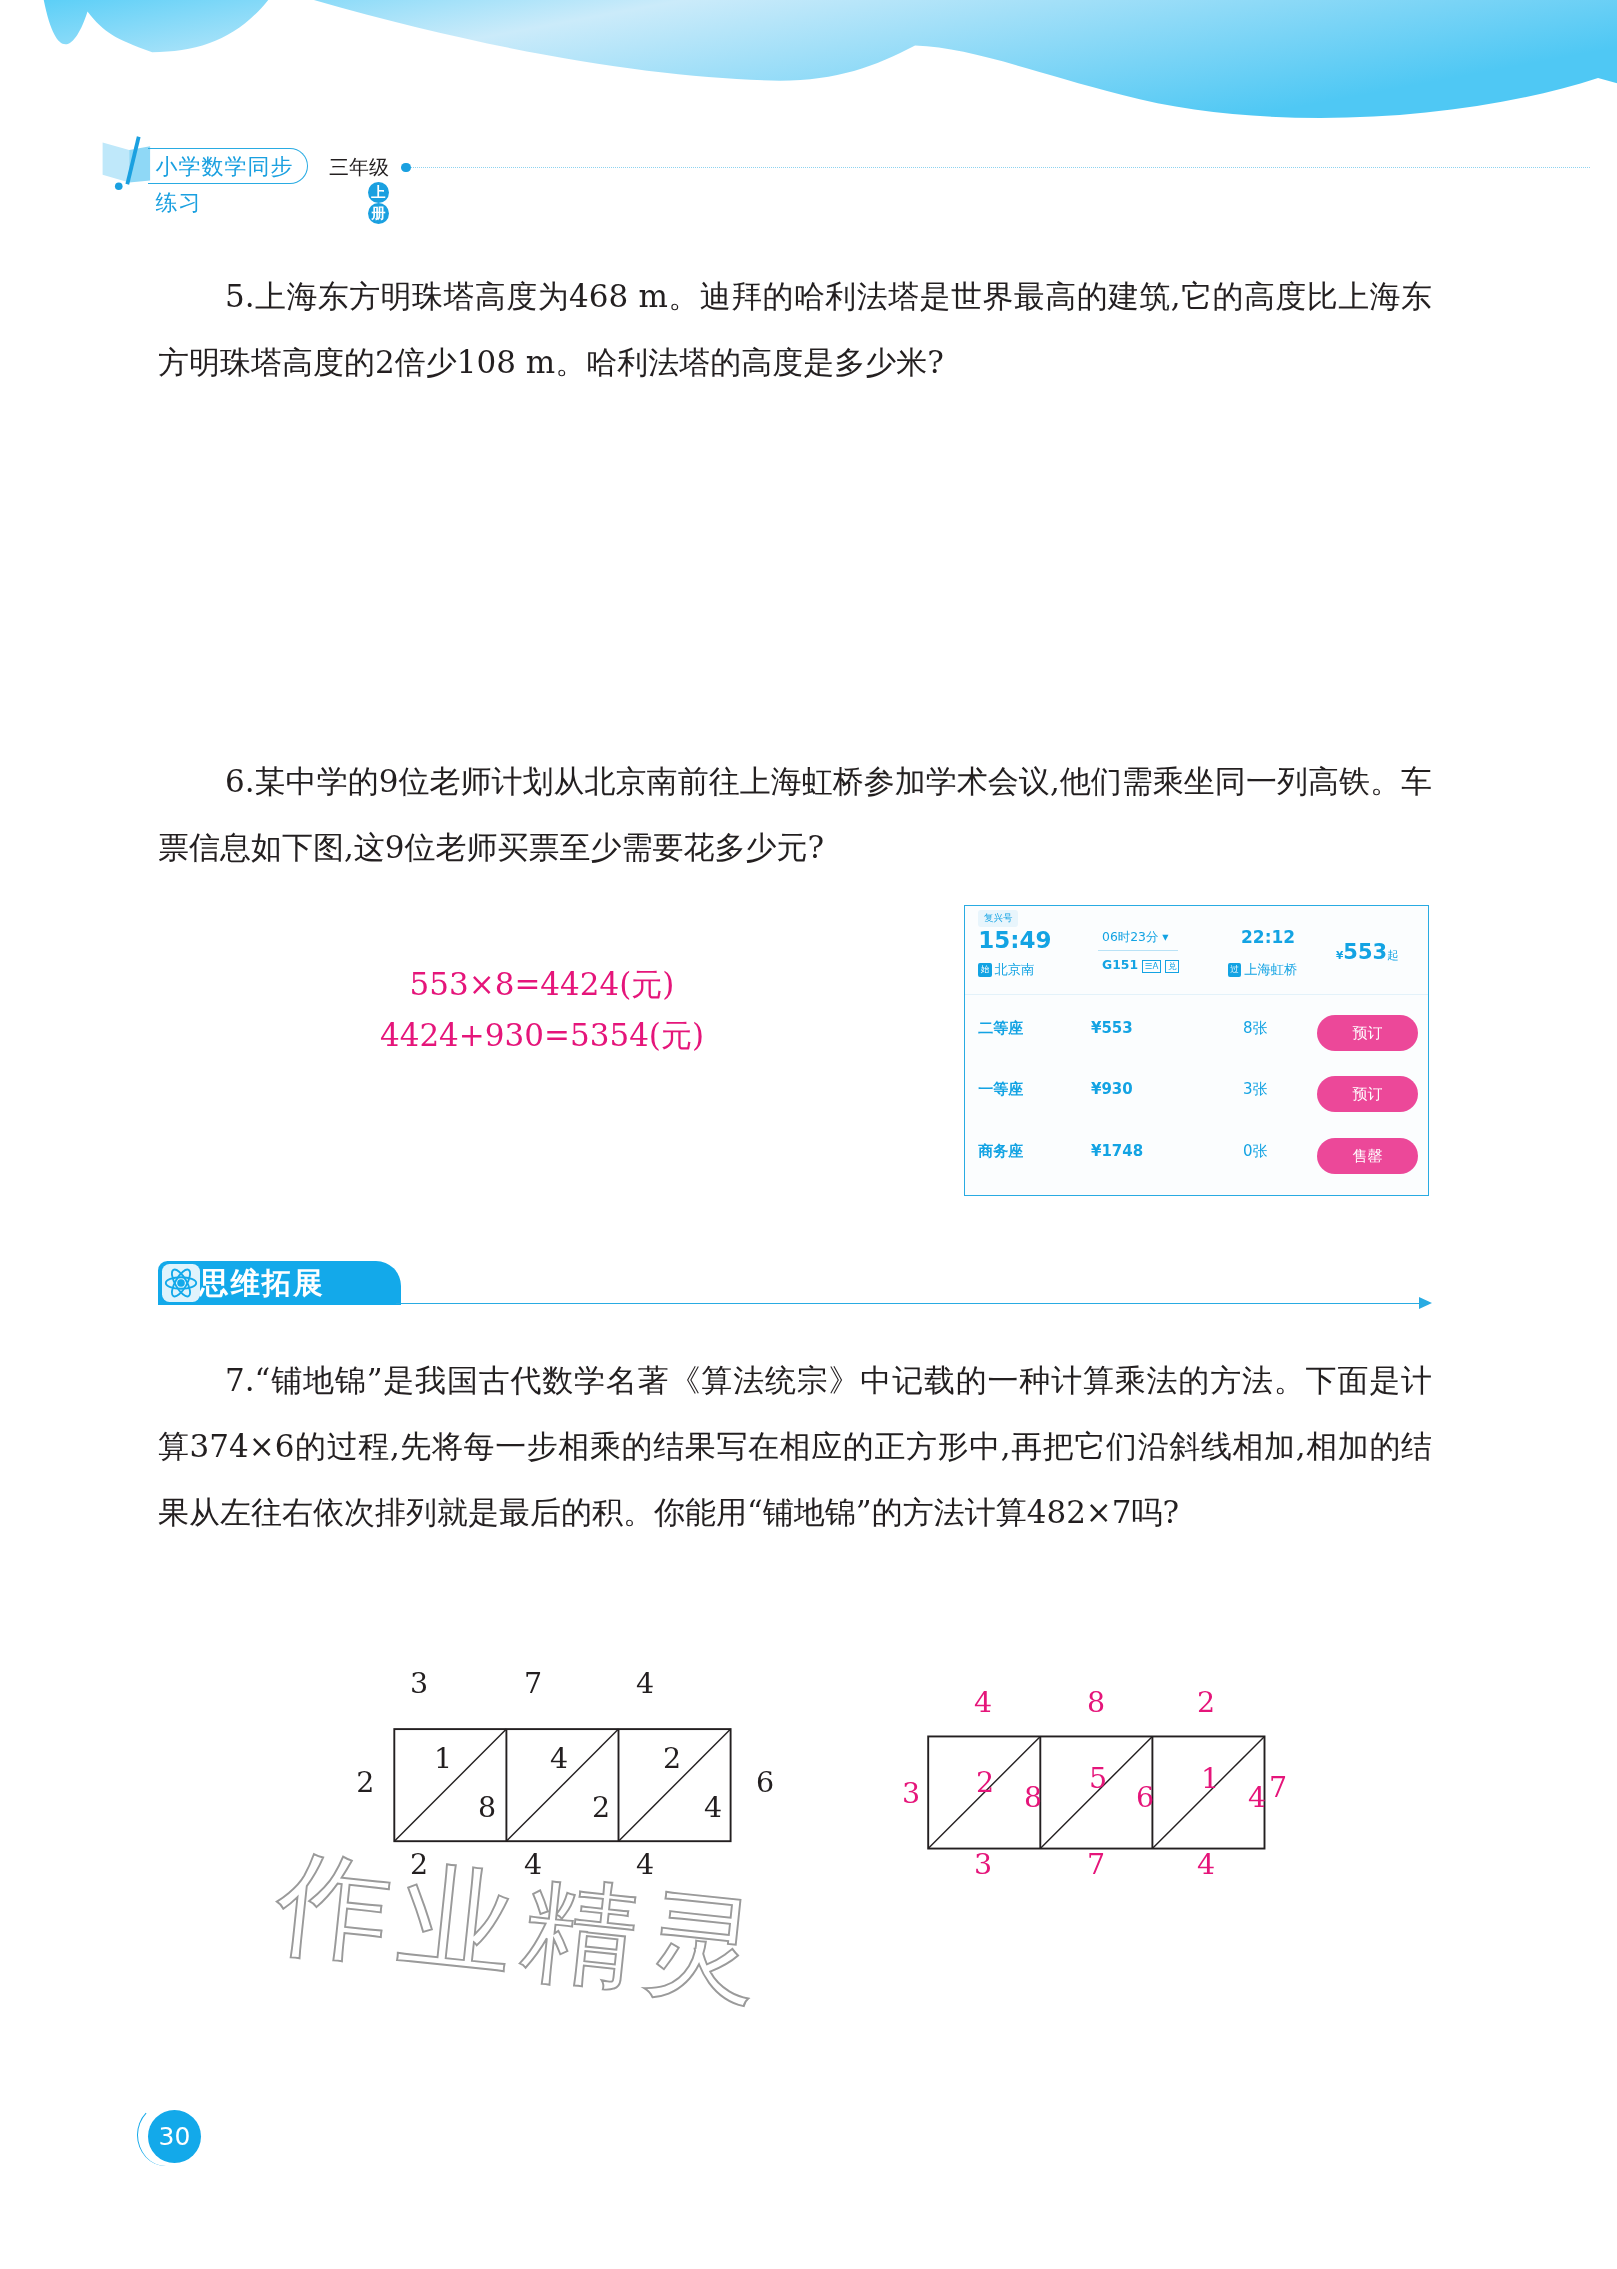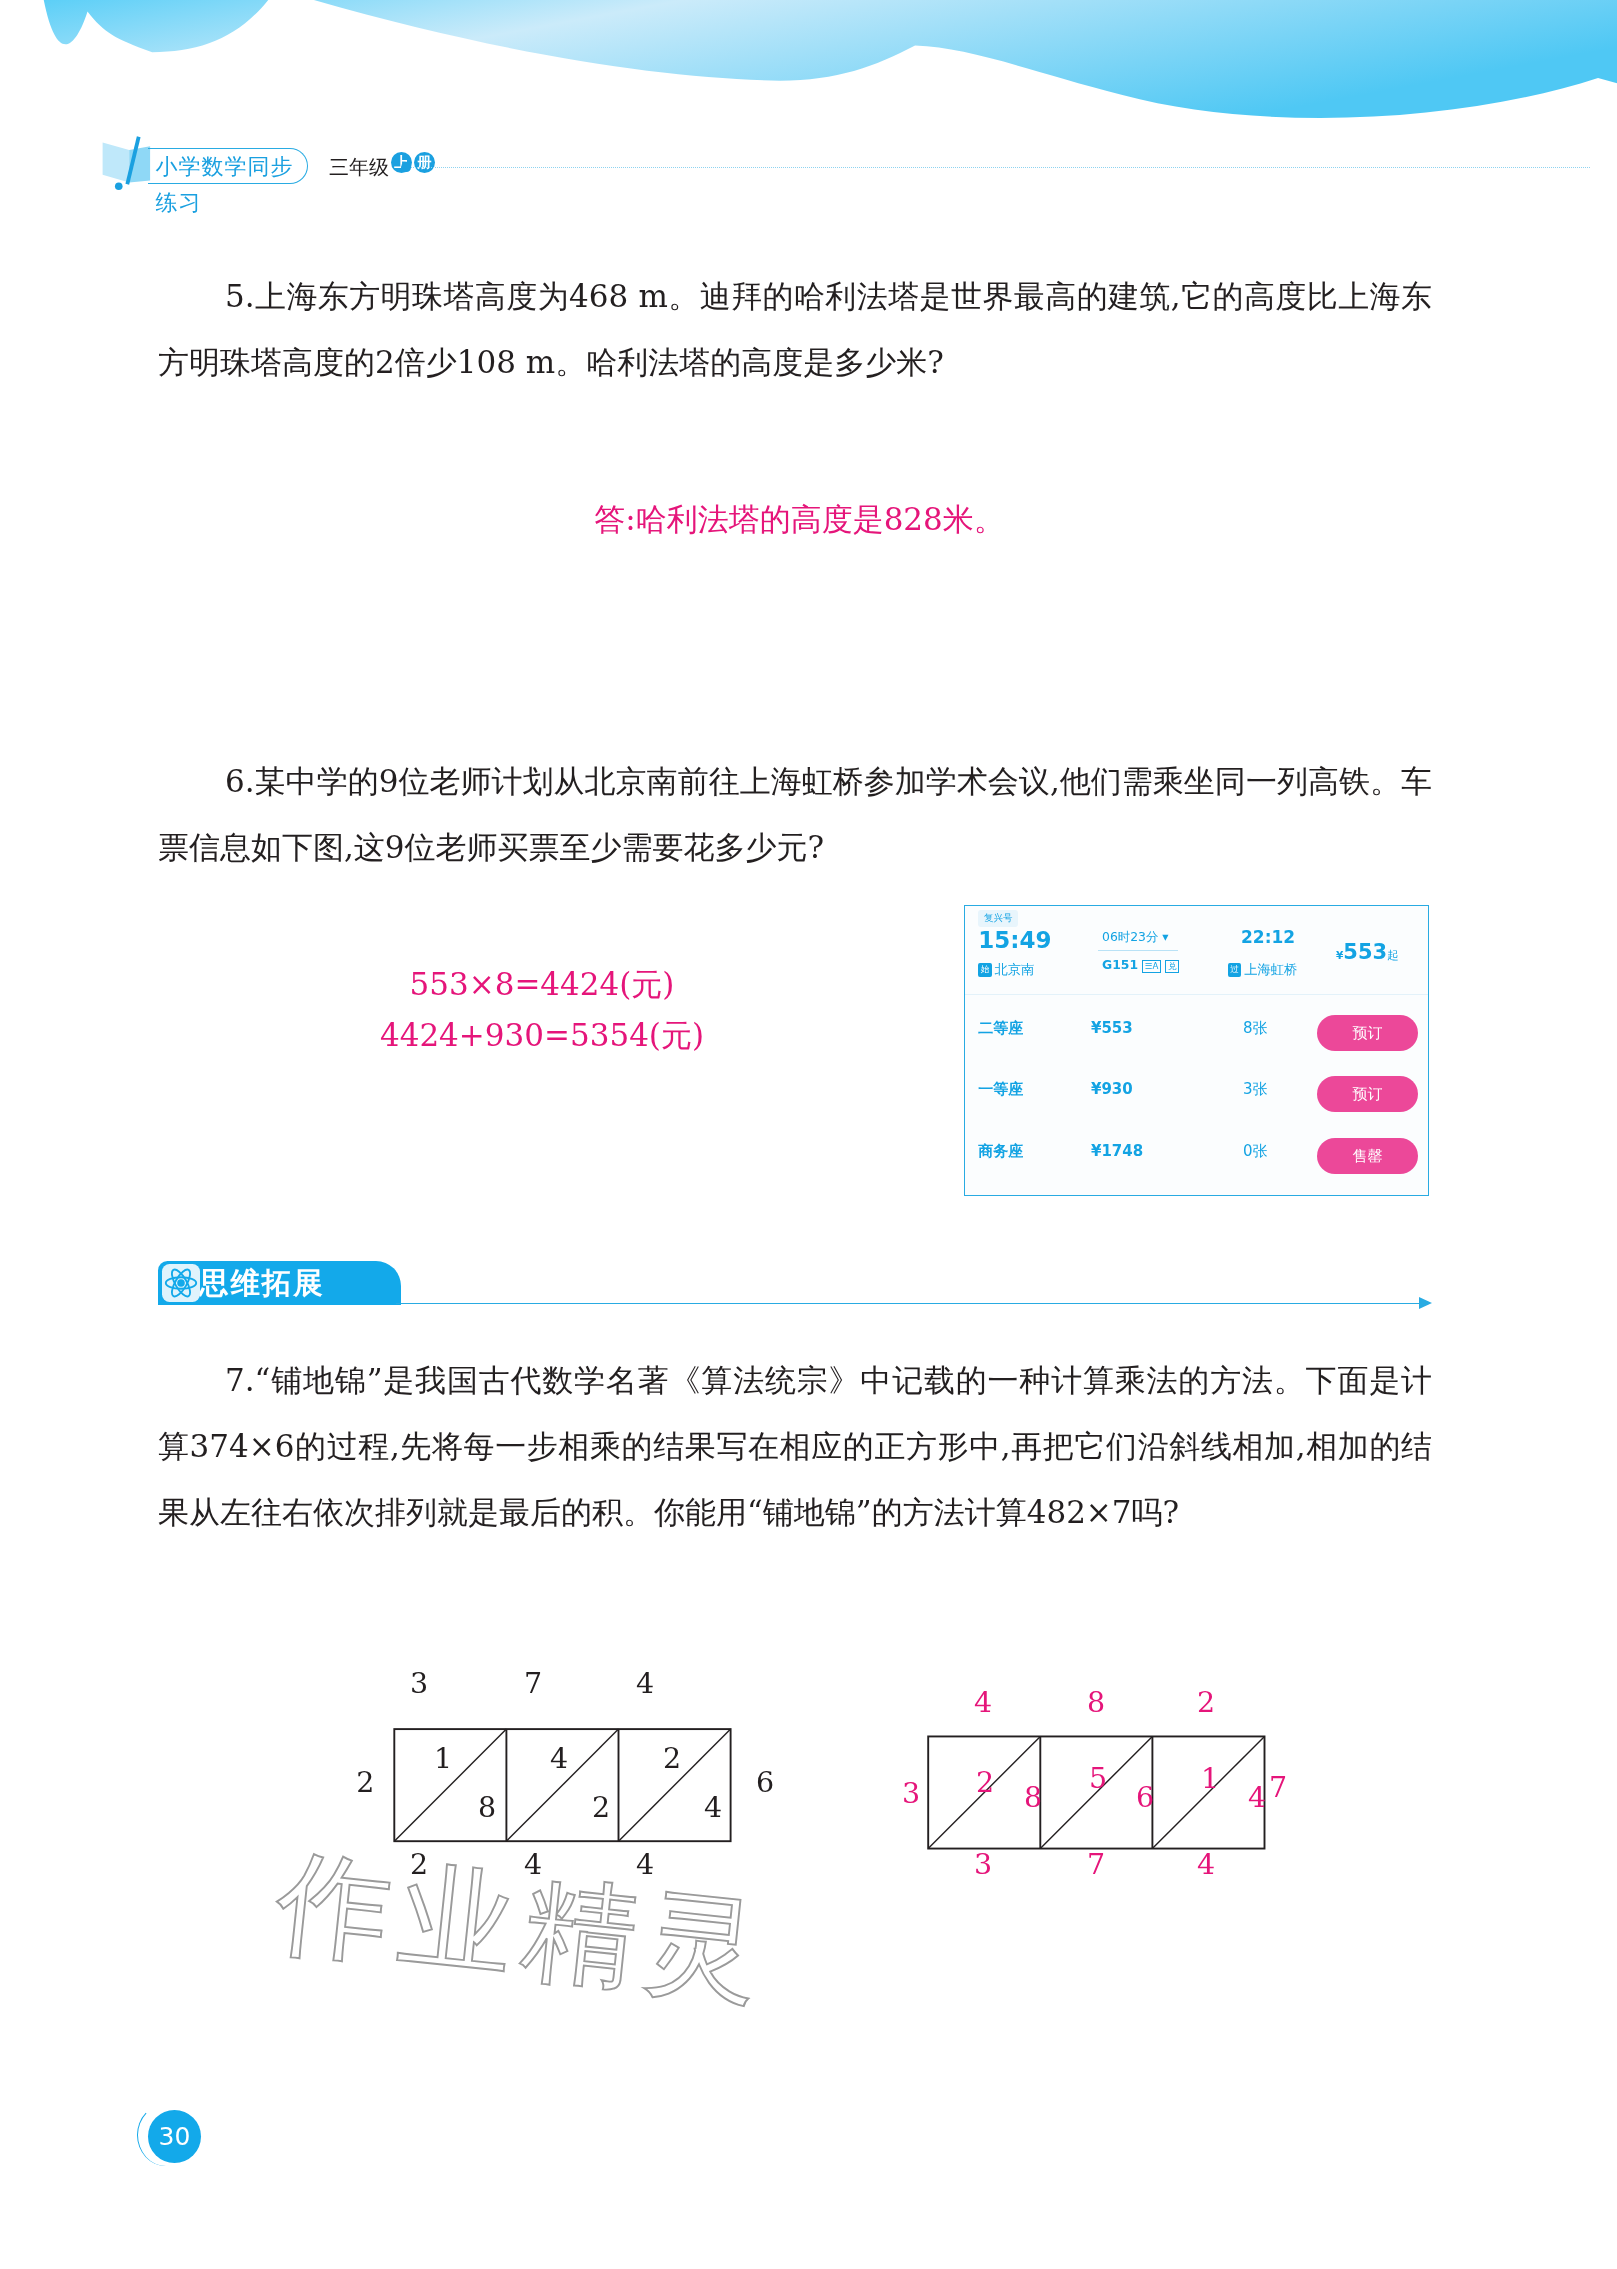--- a/index.html
+++ b/index.html
@@ -14,21 +14,21 @@
   .header-bar { left: 95px; top: 133px; width: 1523px; height: 57px; }
   .brand-pill {
     position: absolute; left: 53px; top: 15px; height: 36px; width: 160px;
     border: 1.9px solid #29abe2; border-left: none; border-radius: 0 21px 21px 0;
     color: #1aa0e0; font-family: "DejaVu Sans", sans-serif; font-weight: normal;
     font-size: 22px; line-height: 36px; padding-left: 7.6px; box-sizing: border-box;
     letter-spacing: 1px;
   }
   .grade {
     position: absolute; left: 234px; top: 19px; font-family: "DejaVu Sans", sans-serif;
-    font-size: 20px; color: #231f20; line-height: 30px; display: flex; align-items: flex-start;
+    font-size: 20px; color: #231f20; line-height: 30px; display: flex; align-items: flex-end; flex-direction: column;
   }
   .grade .dot-badge {
     display: inline-block; width: 21px; height: 21px; border-radius: 50%;
     background: #1aa0e0; color: #fff; font-size: 14.3px; line-height: 21px; text-align: center;
     margin-left: 1.9px; font-weight: bold;
   }
   .header-line {
     position: absolute; left: 316px; top: 34px; width: 1179px; height: 0;
     border-top: 1.9px dotted #8fd3f0;
   }
@@ -117,21 +117,20 @@
     <span class="dot-badge">册</span>
   </div>
   <div class="header-dot"></div>
   <div class="header-line"></div>
 </div>
 
 <div class="abs q q1">
   <span class="indent"></span><span>5.</span><span>上海东方明珠塔高度为468 m。迪拜的哈利法塔是世界最高的建筑,它的高度比上海东方明珠塔高度的2倍少108 m。哈利法塔的高度是多少米?</span>
 </div>
 <div class="abs ans ans1">
-  <div>答:哈利法塔的高度是828米。</div>
 </div>
 
 <div class="abs q q2">
   <span class="indent"></span><span>6.</span><span>某中学的9位老师计划从北京南前往上海虹桥参加学术会议,他们需乘坐同一列高铁。车票信息如下图,这9位老师买票至少需要花多少元?</span>
 </div>
 <div class="abs ans ans2">
   <div>553×8=4424(元)</div>
   <div>4424+930=5354(元)</div>
 </div>
 

